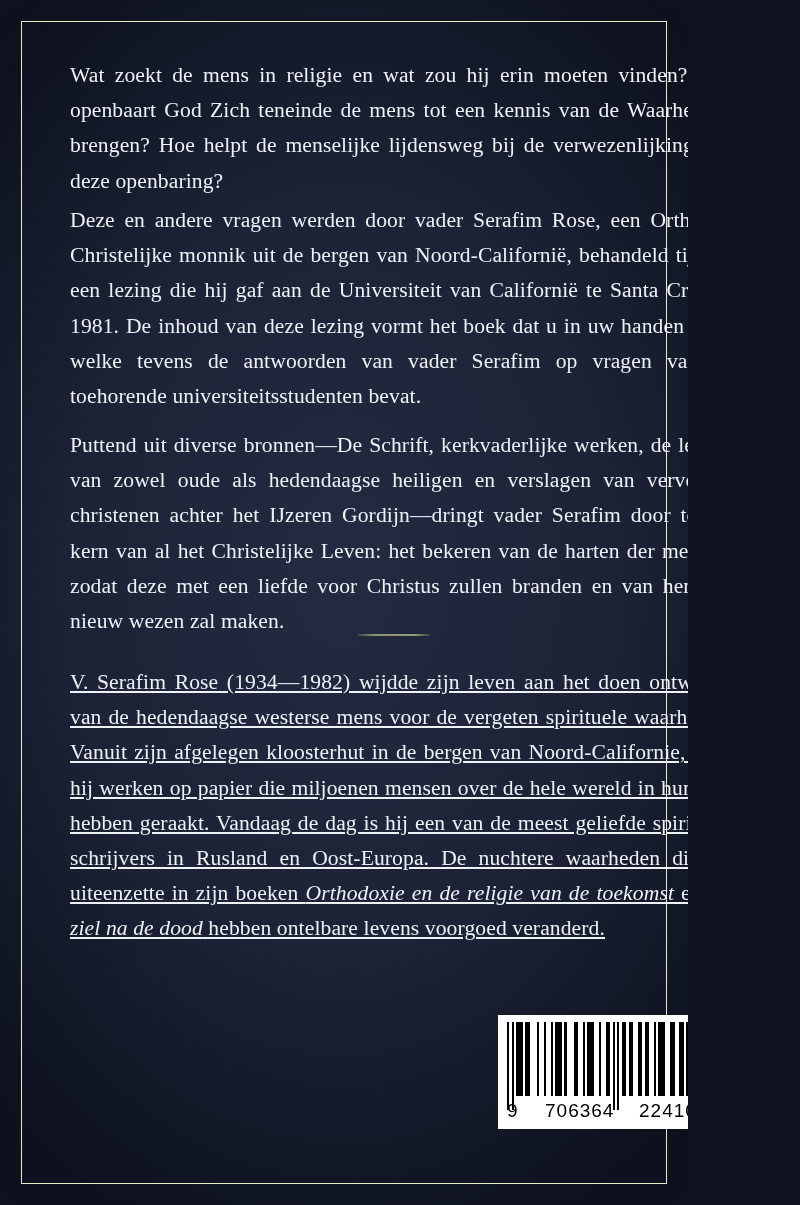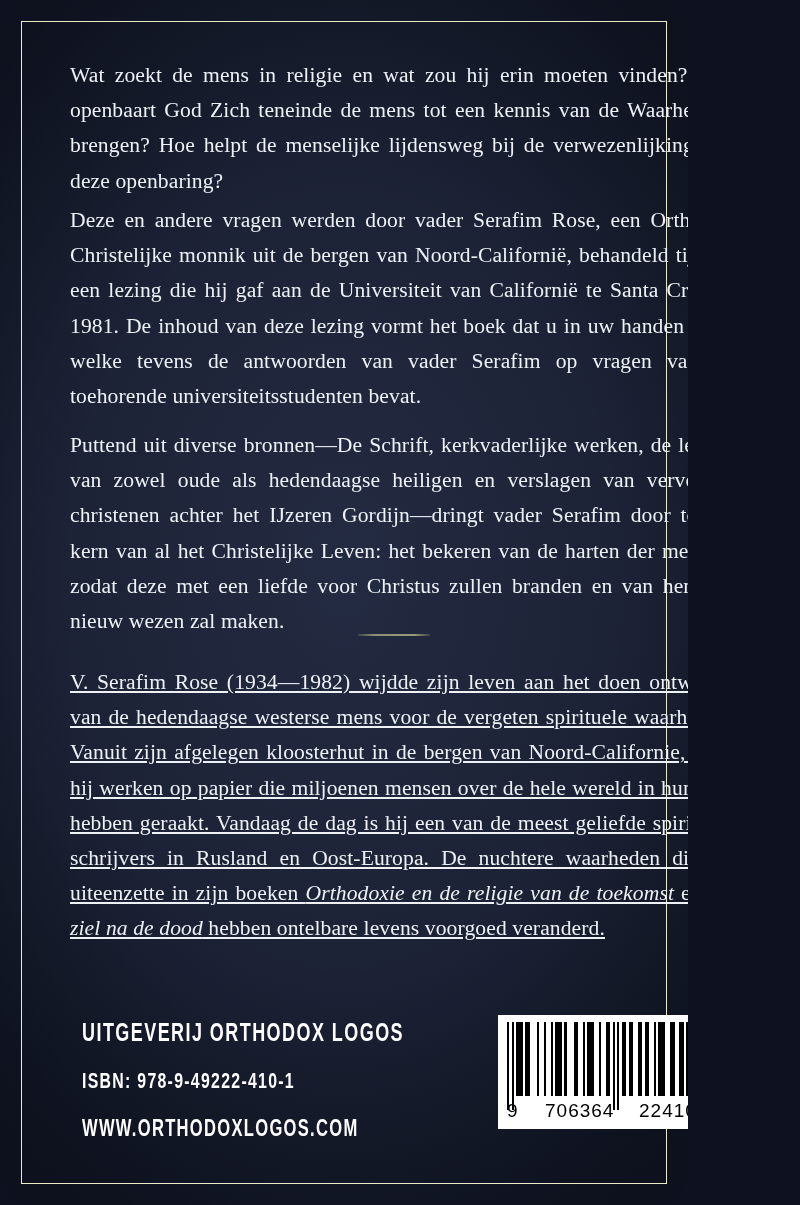--- a/index.html
+++ b/index.html
@@ -128,25 +128,20 @@
     <p class="body" id="para-1">Wat zoekt de mens in religie en wat zou hij erin moeten vinden? Hoe openbaart God Zich teneinde de mens tot een kennis van de Waarheid te brengen? Hoe helpt de menselijke lijdensweg bij de verwezenlijking van deze openbaring?</p>
 
     <p class="body" id="para-2">Deze en andere vragen werden door vader Serafim Rose, een Orthodox Christelijke monnik uit de bergen van Noord-Californië, behandeld tijdens een lezing die hij gaf aan de Universiteit van Californië te Santa Cruz in 1981. De inhoud van deze lezing vormt het boek dat u in uw handen hebt, welke tevens de antwoorden van vader Serafim op vragen van de toehorende universiteitsstudenten bevat.</p>
 
     <p class="body" id="para-3">Puttend uit diverse bronnen—De Schrift, kerkvaderlijke werken, de levens van zowel oude als hedendaagse heiligen en verslagen van vervolgde christenen achter het IJzeren Gordijn—dringt vader Serafim door tot de kern van al het Christelijke Leven: het bekeren van de harten der mensen, zodat deze met een liefde voor Christus zullen branden en van hen een nieuw wezen zal maken.</p>
 
     <div class="divider"></div>
 
     <p class="body" id="para-4"><span>V. Serafim Rose (1934—1982) wijdde zijn leven aan het doen ontwaken van de hedendaagse westerse mens voor de vergeten spirituele waarheden. Vanuit zijn afgelegen kloosterhut in de bergen van Noord-Californie, zette hij werken op papier die miljoenen mensen over de hele wereld in hun hart hebben geraakt. Vandaag de dag is hij een van de meest geliefde spirituele schrijvers in Rusland en Oost-Europa. De nuchtere waarheden die hij uiteenzette in zijn boeken </span><span class="it">Orthodoxie en de religie van de toekomst</span><span> en </span><span class="it">De ziel na de dood</span><span> hebben ontelbare levens voorgoed veranderd.</span></p>
 
-    <div class="publisher">
-      <div class="pub-name">Uitgeverij Orthodox Logos</div>
-      <div class="pub-isbn">ISBN: 978-9-49222-410-1</div>
-      <div class="pub-web">www.orthodoxlogos.com</div>
-    </div>
 
     <div class="barcode-box">
       <div class="bars" id="barcode-bars">
           <span class="guard" style="left: 0px; width: 2.29474px;"></span>
           <span class="guard" style="left: 4.58947px; width: 2.29474px;"></span>
           <span style="left: 9.17895px; width: 6.88421px;"></span>
           <span style="left: 18.3579px; width: 4.58947px;"></span>
           <span style="left: 29.8316px; width: 2.29474px;"></span>
           <span style="left: 36.7158px; width: 2.29474px;"></span>
           <span style="left: 43.6px; width: 2.29474px;"></span>

